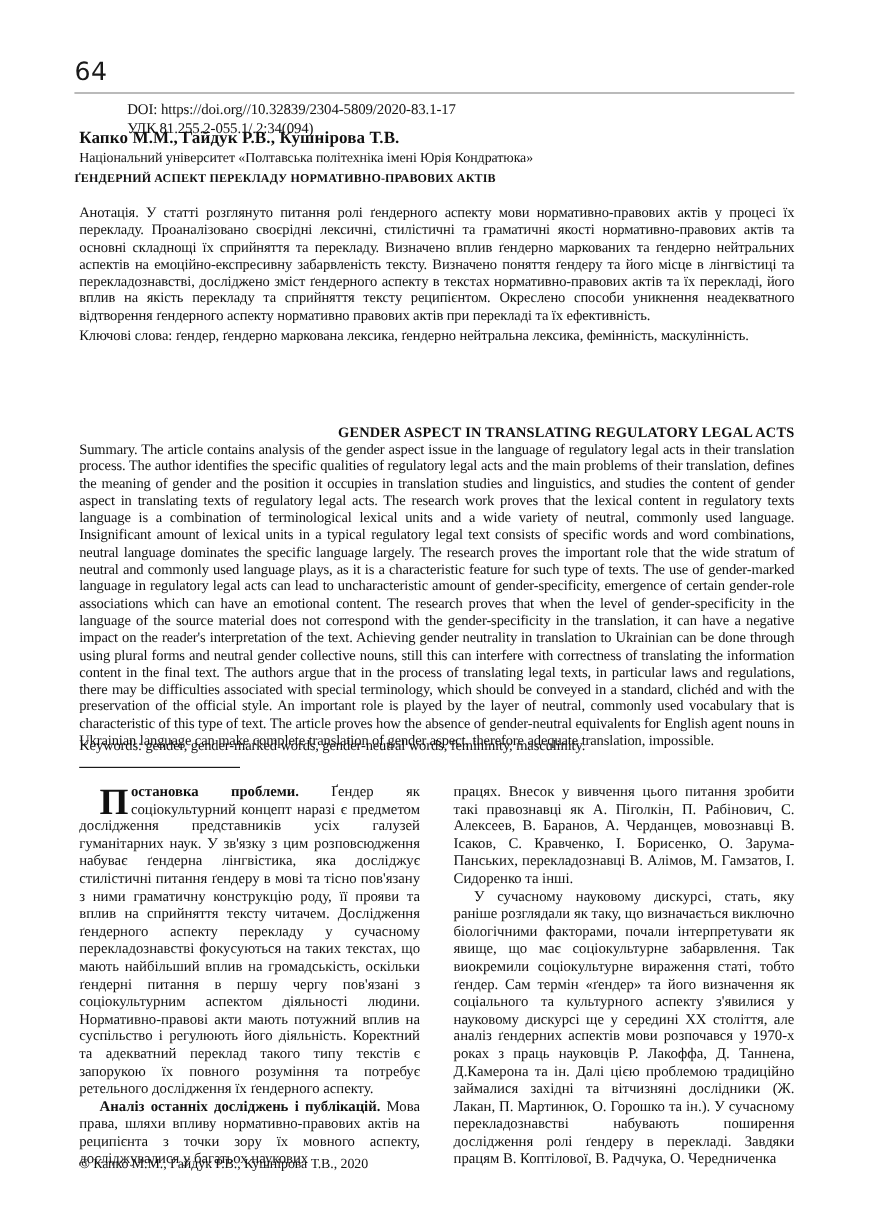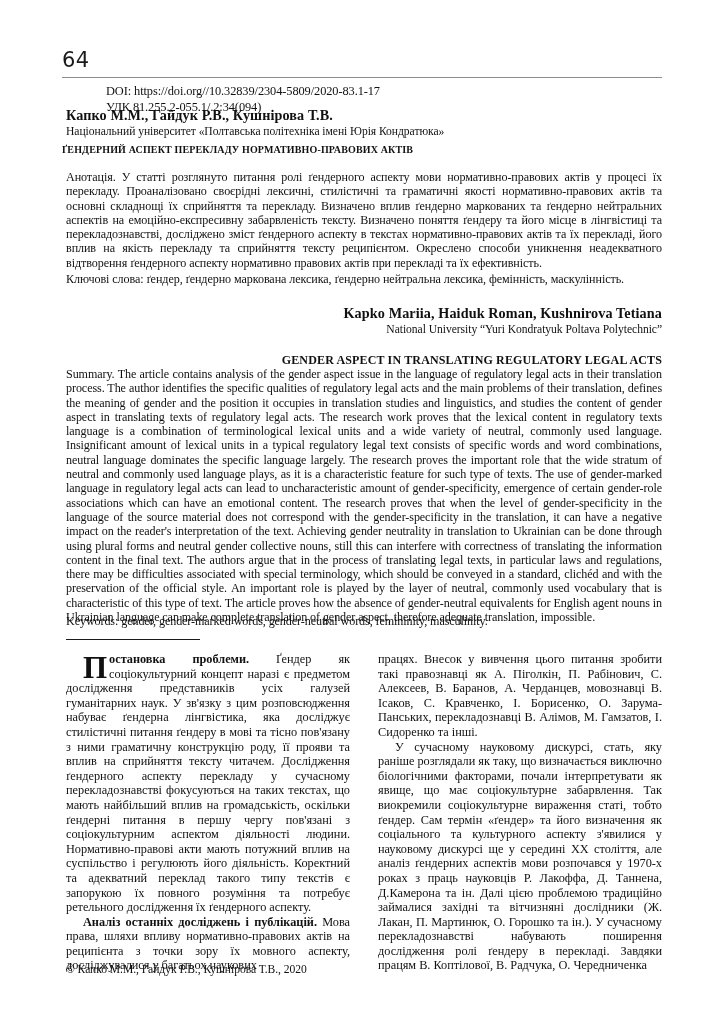--- a/index.html
+++ b/index.html
@@ -242,24 +242,20 @@
   <div class="title-ua">ҐЕНДЕРНИЙ АСПЕКТ ПЕРЕКЛАДУ НОРМАТИВНО-ПРАВОВИХ АКТІВ</div>
 
   <div class="abstract-ua">
     <span class="b">Анотація.</span><span> У статті розглянуто питання ролі ґендерного аспекту мови нормативно-правових актів у процесі їх перекладу. Проаналізовано своєрідні лексичні, стилістичні та граматичні якості нормативно-правових актів та основні складнощі їх сприйняття та перекладу. Визначено вплив ґендерно маркованих та ґендерно нейтральних аспектів на емоційно-експресивну забарвленість тексту. Визначено поняття ґендеру та його місце в лінгвістиці та перекладознавстві, досліджено зміст ґендерного аспекту в текстах нормативно-правових актів та їх перекладі, його вплив на якість перекладу та сприйняття тексту реципієнтом. Окреслено способи уникнення неадекватного відтворення ґендерного аспекту нормативно правових актів при перекладі та їх ефективність.</span>
   </div>
 
   <div class="keywords-ua">
     <span class="b">Ключові слова:</span><span> ґендер, ґендерно маркована лексика, ґендерно нейтральна лексика, фемінність, маскулінність.</span>
   </div>
 
-  <div class="authors-en">
-    <div class="authors-name">Kapko Mariia, Haiduk Roman, Kushnirova Tetiana</div>
-    <div class="authors-affil">National University “Yuri Kondratyuk Poltava Polytechnic”</div>
-  </div>
 
   <div class="title-en">GENDER ASPECT IN TRANSLATING REGULATORY LEGAL ACTS</div>
 
   <div class="abstract-en">
     <span class="b">Summary.</span><span> The article contains analysis of the gender aspect issue in the language of regulatory legal acts in their translation process. The author identifies the specific qualities of regulatory legal acts and the main problems of their translation, defines the meaning of gender and the position it occupies in translation studies and linguistics, and studies the content of gender aspect in translating texts of regulatory legal acts. The research work proves that the lexical content in regulatory texts language is a combination of terminological lexical units and a wide variety of neutral, commonly used language. Insignificant amount of lexical units in a typical regulatory legal text consists of specific words and word combinations, neutral language dominates the specific language largely. The research proves the important role that the wide stratum of neutral and commonly used language plays, as it is a characteristic feature for such type of texts. The use of gender-marked language in regulatory legal acts can lead to uncharacteristic amount of gender-specificity, emergence of certain gender-role associations which can have an emotional content. The research proves that when the level of gender-specificity in the language of the source material does not correspond with the gender-specificity in the translation, it can have a negative impact on the reader's interpretation of the text. Achieving gender neutrality in translation to Ukrainian can be done through using plural forms and neutral gender collective nouns, still this can interfere with correctness of translating the information content in the final text. The authors argue that in the process of translating legal texts, in particular laws and regulations, there may be difficulties associated with special terminology, which should be conveyed in a standard, clichéd and with the preservation of the official style. An important role is played by the layer of neutral, commonly used vocabulary that is characteristic of this type of text. The article proves how the absence of gender-neutral equivalents for English agent nouns in Ukrainian language can make complete translation of gender aspect, therefore adequate translation, impossible.</span>
   </div>
 
   <div class="keywords-en">
     <span class="b">Keywords:</span><span> gender, gender-marked words, gender-neutral words, femininity, masculinity.</span>
   </div>

